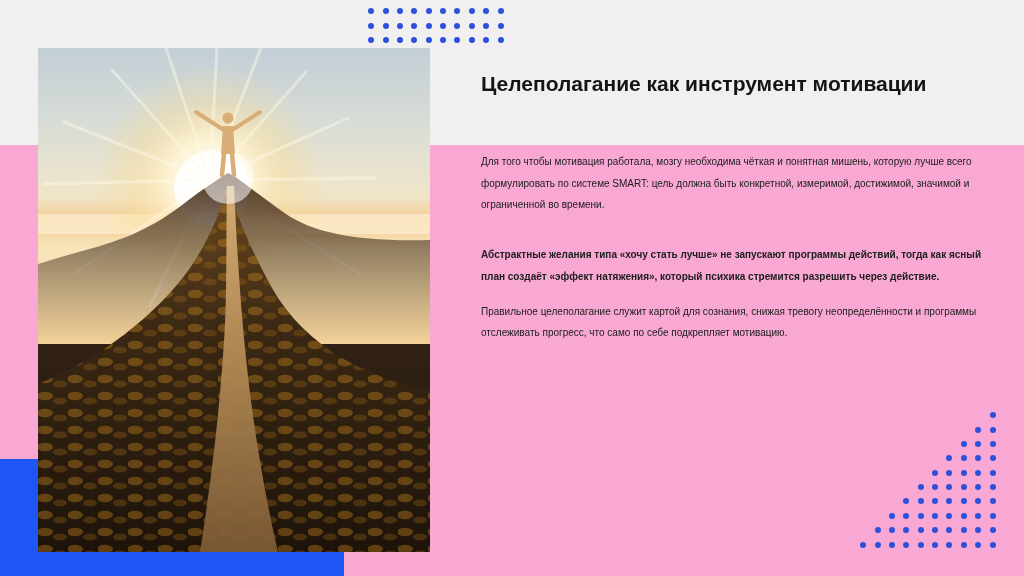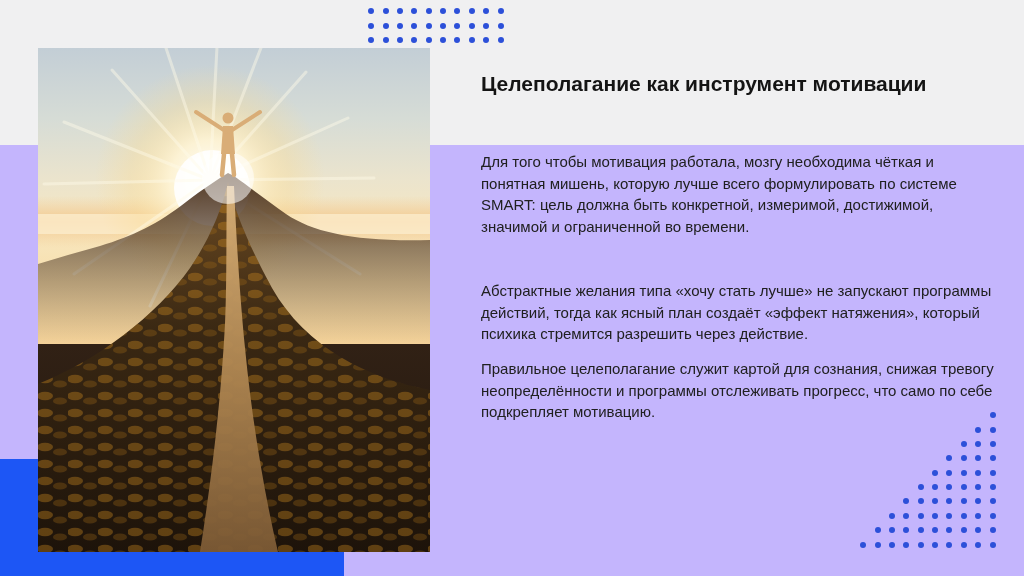--- a/index.html
+++ b/index.html
@@ -1,20 +1,20 @@
 <!DOCTYPE html>
 <html style="--accent-blue: #1d56f5; --dot-blue: #2c50d9; --header-gray: #f0f0f1; --title-color: #141414; --body-color: #202020;"><head>
 <meta charset="utf-8">
 <style>
   html,body{margin:0;padding:0;background:#ffffff;}
   .slide{
     position:relative;
     width:1024px;height:576px;
     overflow:hidden;
-    background:#c4b5fd;
+    background:#f9a8d4;
     font-family:"Liberation Sans", sans-serif;
   }
   
   .header-band{
     position:absolute;left:0;top:0;width:1024px;height:145px;
     background:var(--header-gray,#f0f0f1);
   }
   
   .dot{width:6px;height:6px;border-radius:50%;
        background:var(--dot-blue,#2c50d9);
@@ -39,25 +39,25 @@
     background:var(--accent-blue,#1d56f5);
   }
   
   .title{
     position:absolute;left:481px;top:70px;width:512px;
     margin:0;font-size:21px;line-height:1.3;font-weight:700;
     color:var(--title-color,#141414);
   }
   .body-text{
     position:absolute;left:481px;top:151px;width:513px;
-    font-size:15px;line-height:21.7px;
+    font-size:10px;line-height:21.7px;
     color:var(--body-color,#202020);
   }
   .body-text p{margin:0;}
-  .body-text p:nth-of-type(2){margin-top:42px;}
+  .body-text p:nth-of-type(2){margin-top:28px;font-weight:bold;}
   .body-text p:nth-of-type(3){margin-top:13px;}
 </style>
 </head>
 <body>
 
 <div class="slide">
 
   <div class="header-band"></div>
 
   <div id="dots-top">

